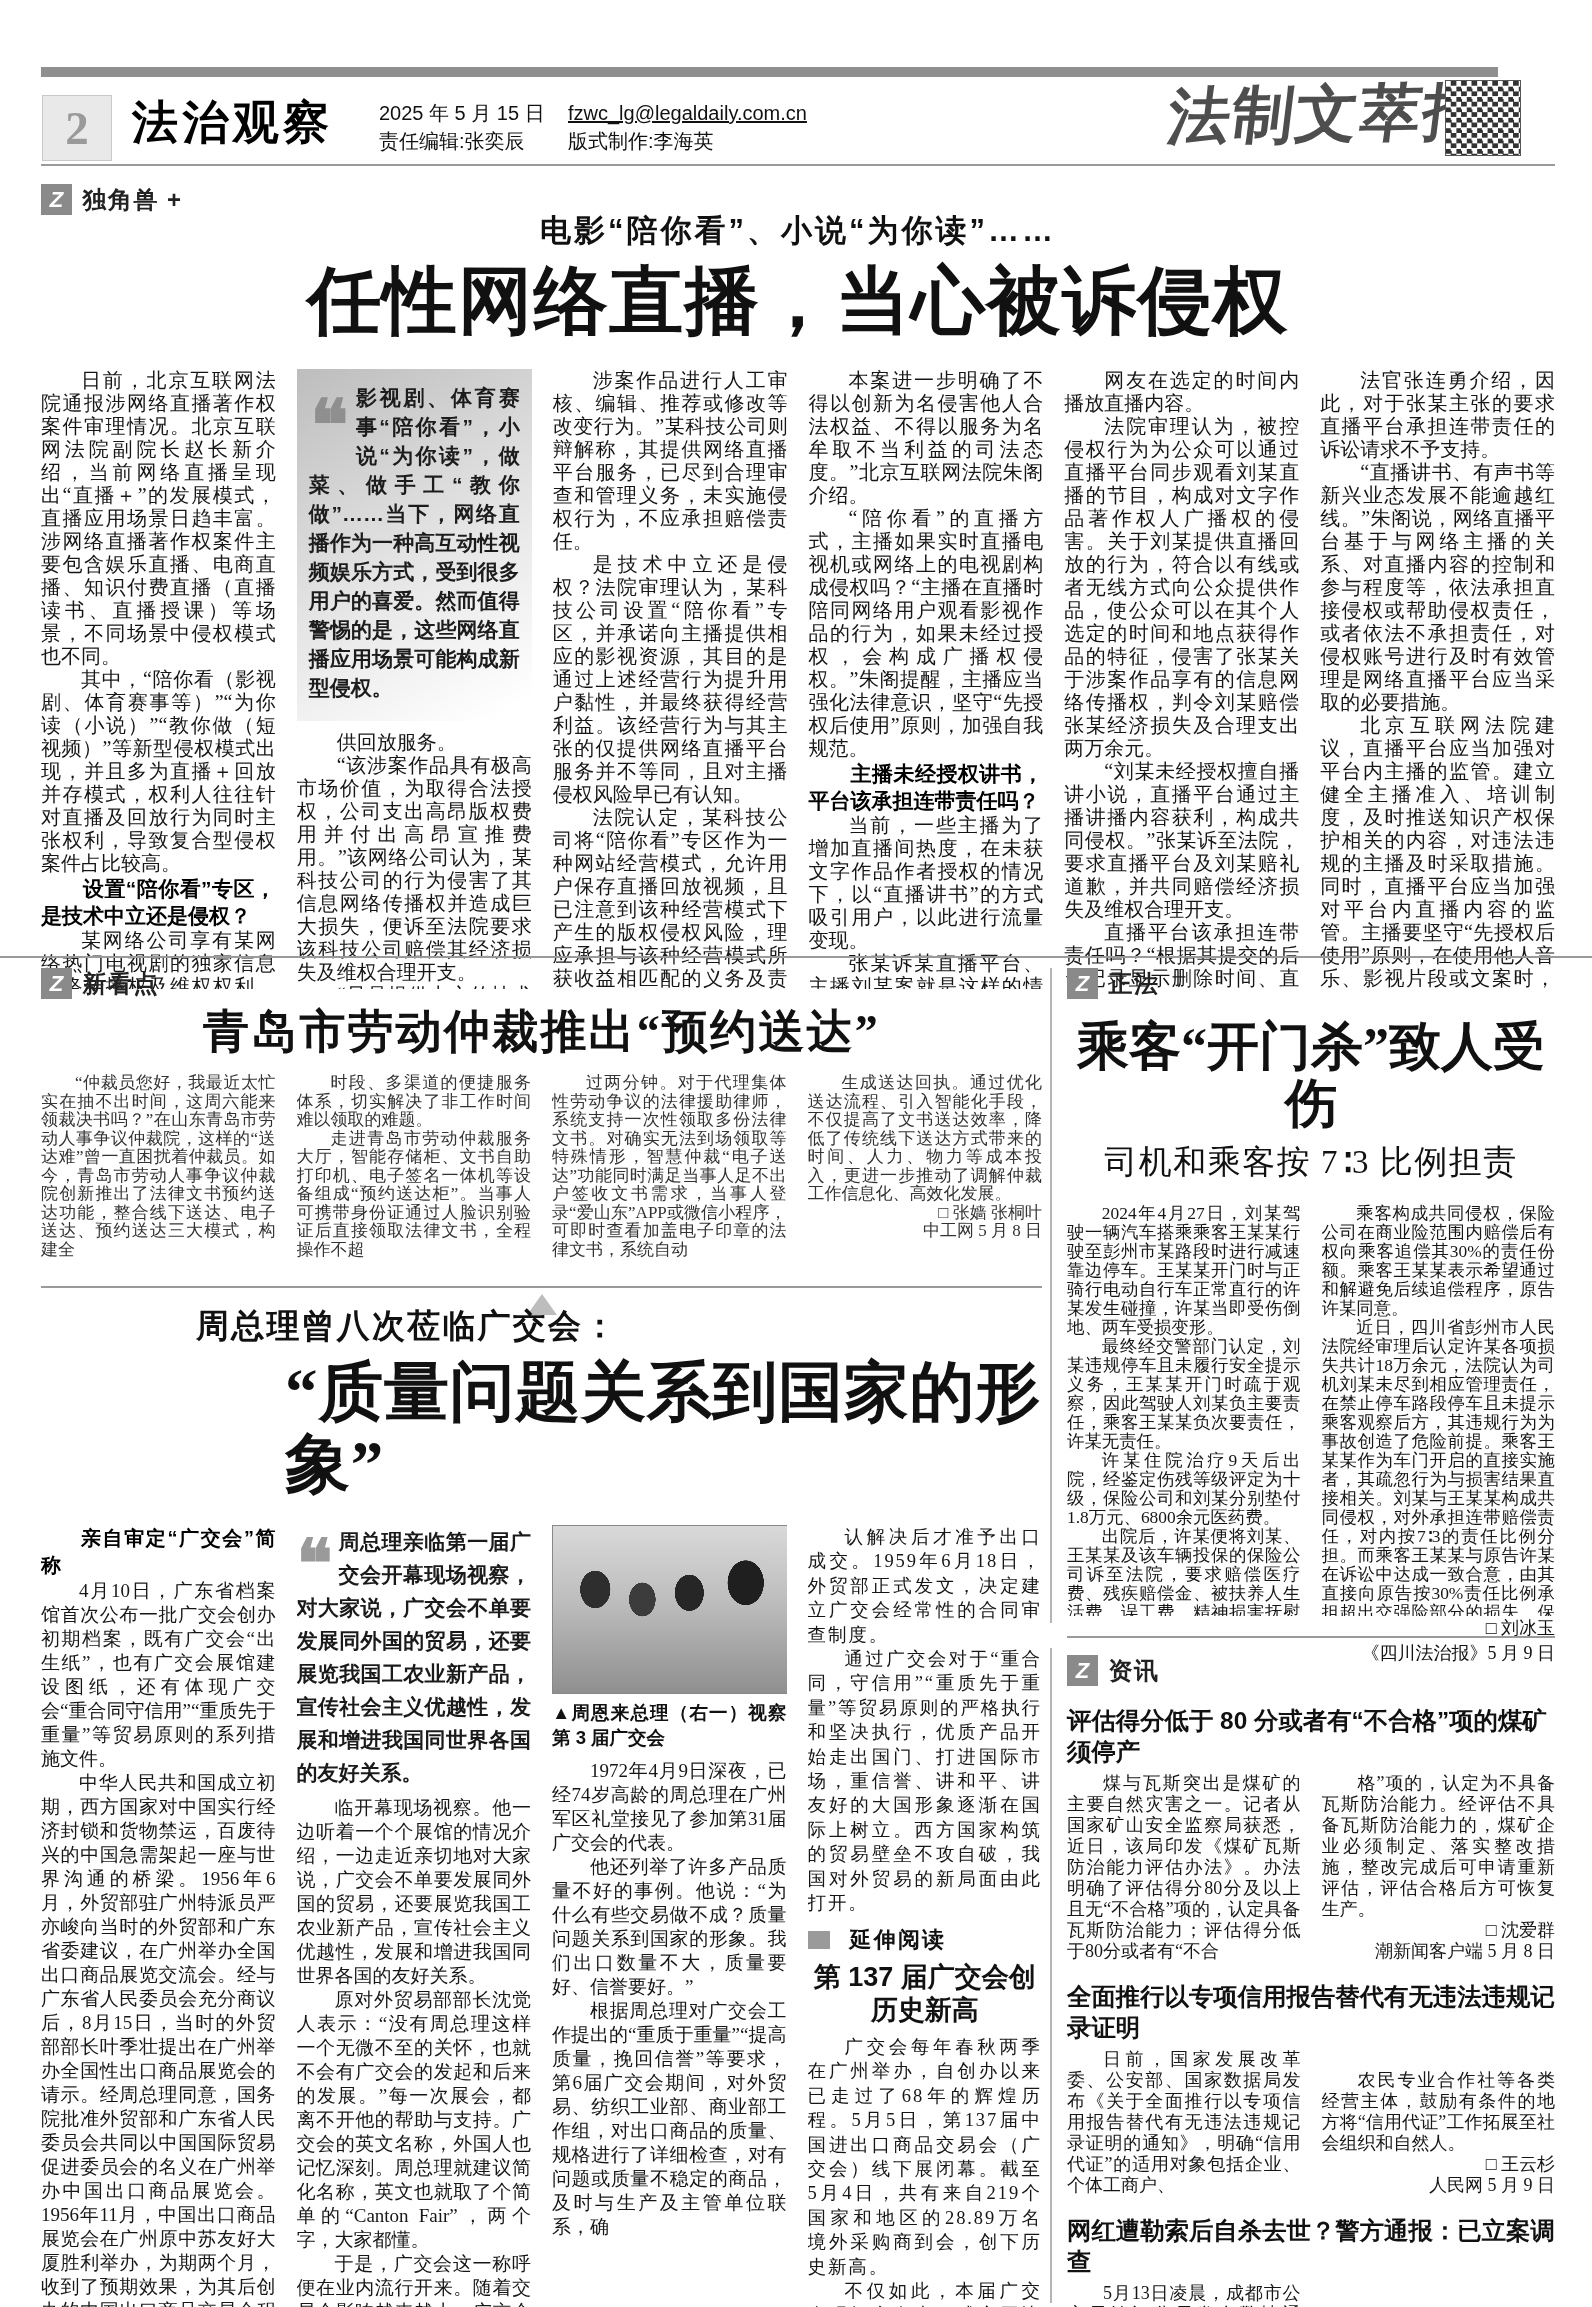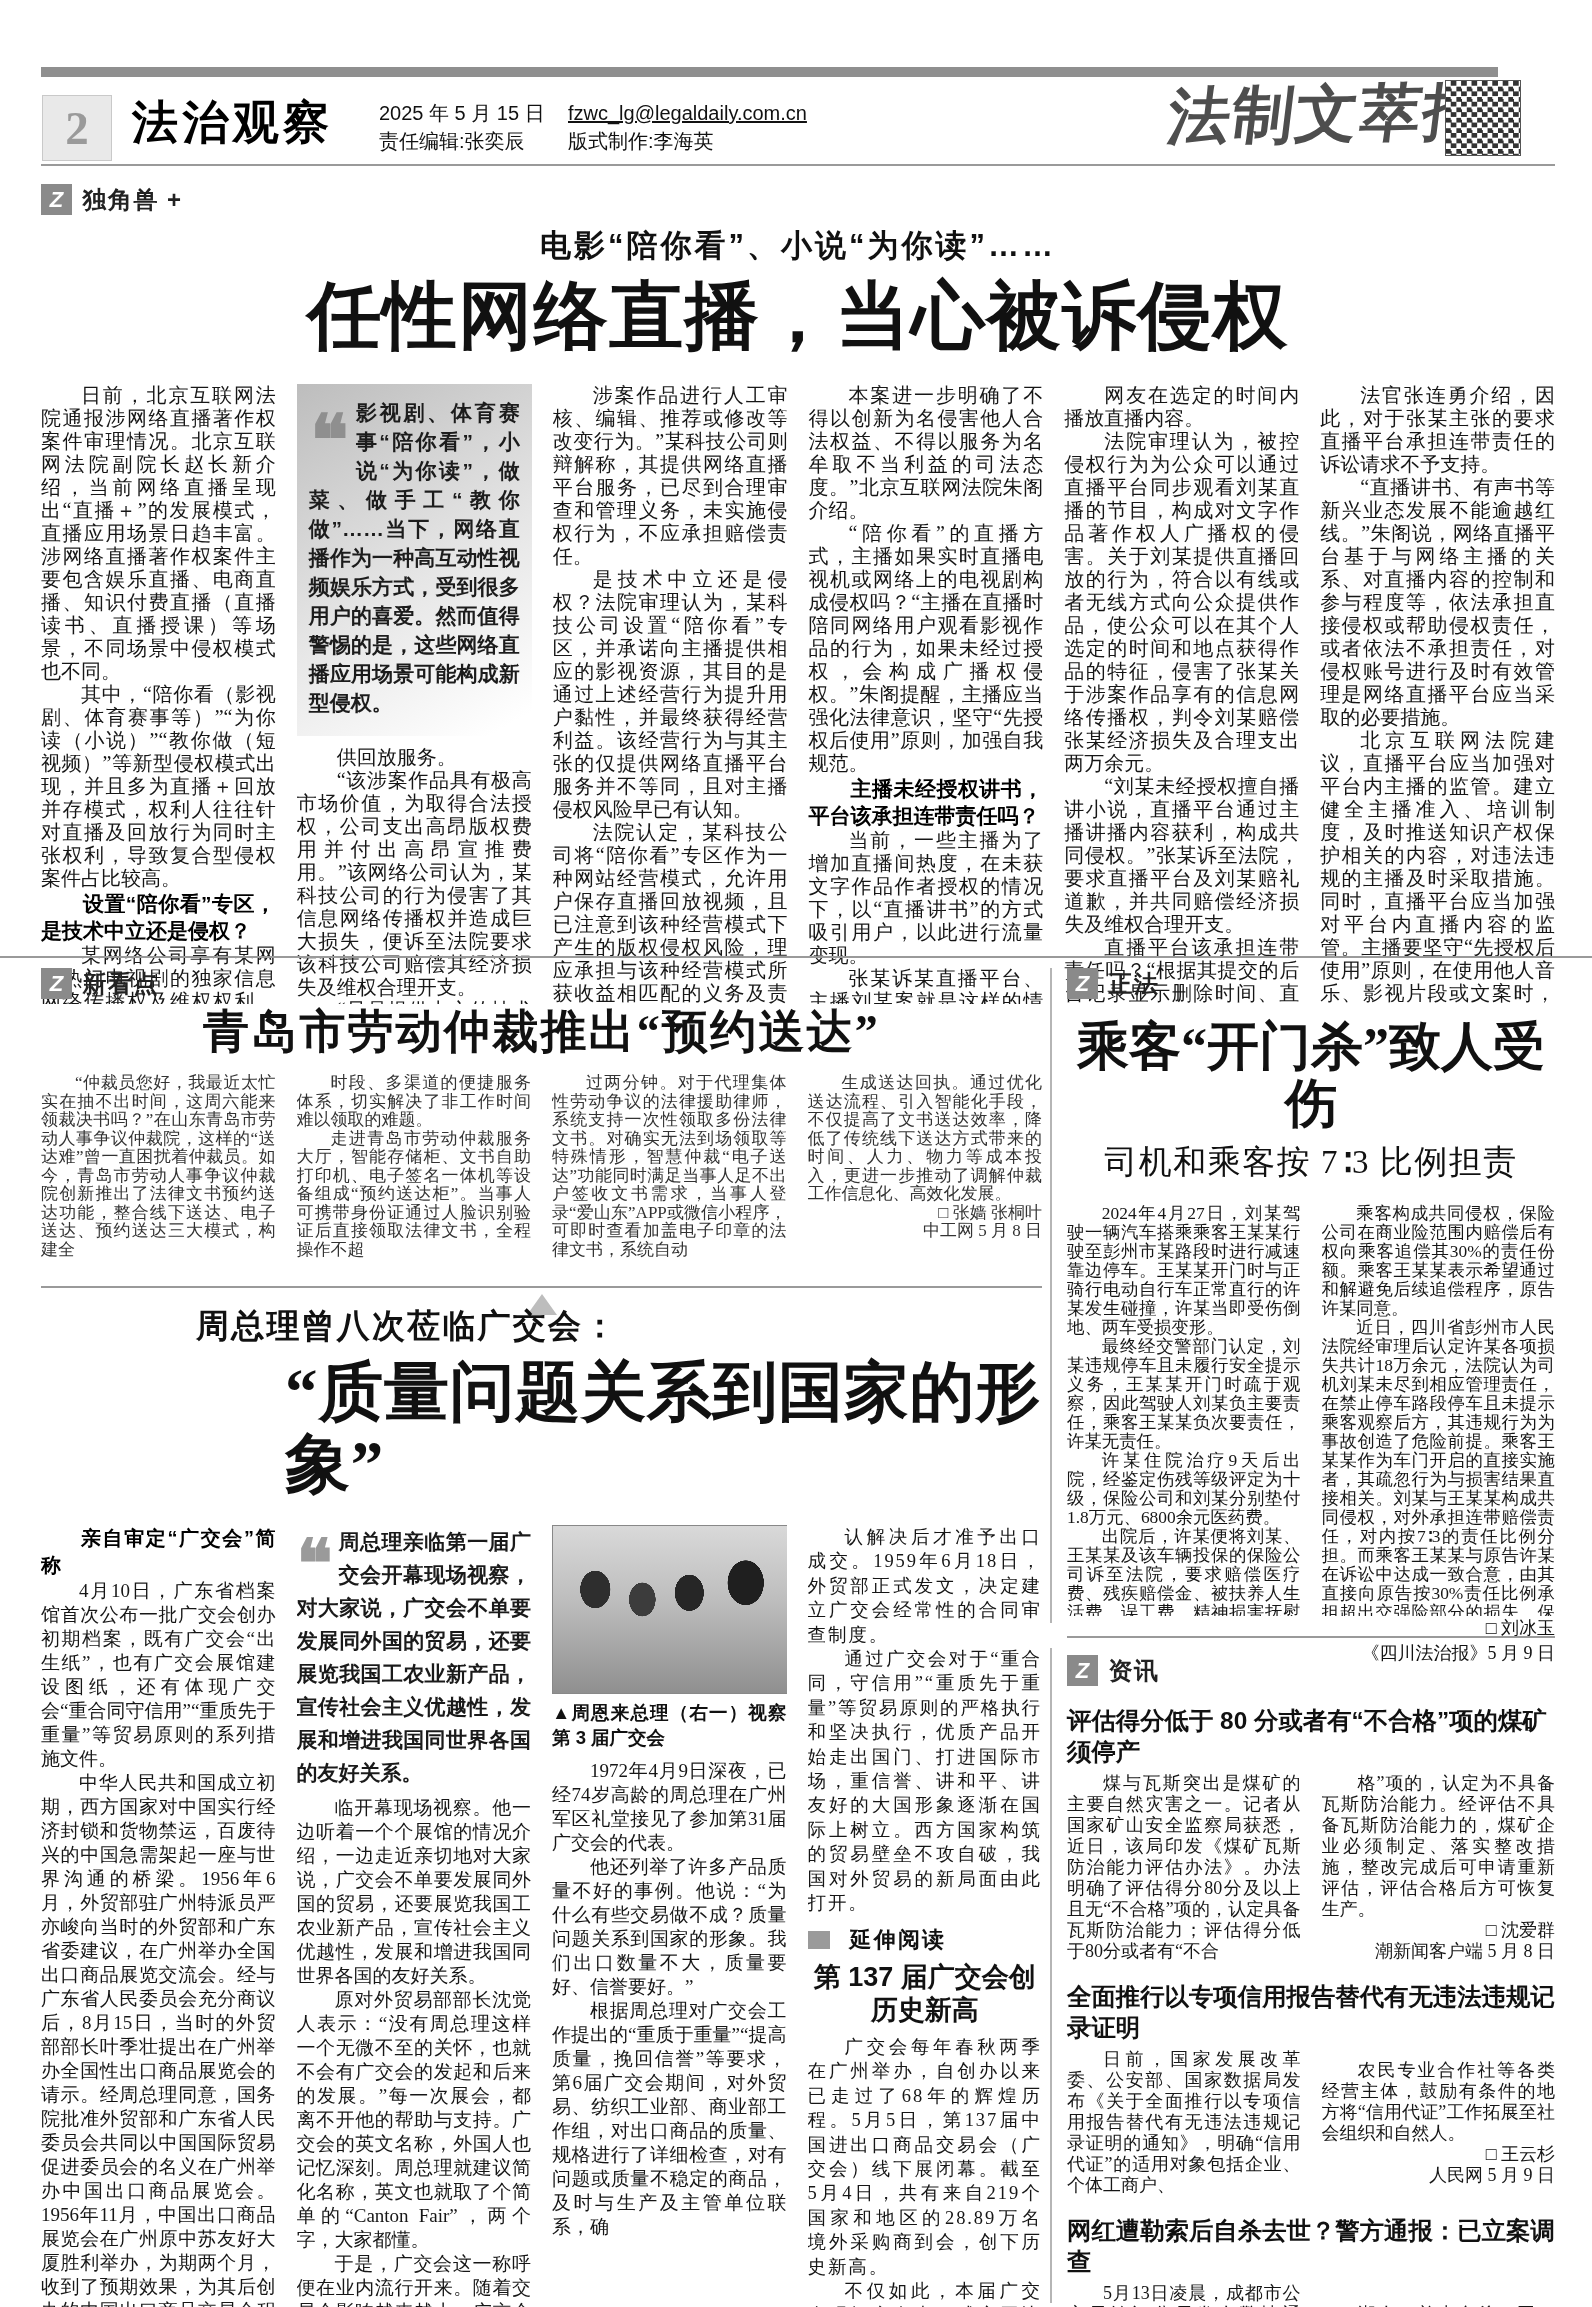--- a/index.html
+++ b/index.html
@@ -27,21 +27,21 @@
         font:bold italic 22px/1 "Liberation Sans",sans-serif;}
   .slabel .t{font:bold 24px/1 "Liberation Sans",sans-serif;color:#222;letter-spacing:1.5px;}
   
   .cols{display:flex;gap:21px;}
   .col{overflow:hidden;text-align:justify;}
   .pp{margin:0;color:#161616;}
   .pp.p{text-indent:2em;}
   .pp.h{font-family:"Liberation Sans",sans-serif;font-weight:bold;text-indent:2em;color:#000;}
   .pp.by,.pp.src{text-align:right;text-indent:0;}
   
-  .s1 .kicker{text-align:center;font:bold 31px/1 "Liberation Sans",sans-serif;letter-spacing:3px;margin-top:15px;}
+  .s1 .kicker{text-align:center;font:bold 31px/1 "Liberation Sans",sans-serif;letter-spacing:3px;}
   .s1 .head{text-align:center;font:900 74px/1.15 "Liberation Serif",serif;letter-spacing:1.5px;margin-top:13.3px;}
   .s1 .col{width:235px;height:620px;}
   .s1 .pp{font-size:20px;line-height:23px;}
   .s1 .pp.h{font-size:21px;line-height:27px;}
   .qbox{background:linear-gradient(150deg,#bdbdbd 0%,#e6e6e6 55%,#ffffff 95%);
         padding:13.3px 12px 19px 12px;margin-bottom:10.4px;}
   .qmark{float:left;font:900 71px/0.7 "Liberation Serif",serif;color:#8f8f8f;margin:19px 7.4px 0 1.5px;}
   .qtext{font:bold 21px/29px "Liberation Sans",sans-serif;text-align:justify;color:#1c1c1c;}
   
   .xk .head{text-align:center;font:bold 46px/1 "Liberation Serif",serif;letter-spacing:2.2px;margin:10.4px 0 19px 0;}
@@ -75,21 +75,21 @@
   .caption{font:bold 18.5px/25px "Liberation Sans",sans-serif;margin:6px 0 9px 0;}
   .extbox .elabel{display:flex;align-items:center;gap:20px;margin:13.3px 0 7.4px 0;}
   .extbox .esq{width:22px;height:18px;background:#9a9a9a;}
   .extbox .et{font:bold 22px/1 "Liberation Sans",sans-serif;letter-spacing:2.2px;}
   .extbox .ehead{font:bold 27px/1.2 "Liberation Sans",sans-serif;text-align:center;margin:10.4px 0 9px 0;}
   .extbox .pp{letter-spacing:1.9px;font-size:18.5px;line-height:24.4px;}
   
   .zx .title{font:bold 24.4px/31px "Liberation Sans",sans-serif;margin:19px 0 6px 0;}
   .zx .col{width:235px;}
   .zx .pp{font-size:18px;line-height:21px;}
-  .zx .cols{align-items:center;font-family:Liberation Serif, serif;}
+  .zx .cols{align-items:flex-end;font-family:Liberation Serif, serif;}
 </style>
 </head>
 <body>
 
 <div class="abs topbar"></div>
 <div class="abs pagenum">2</div>
 <div class="abs secttitle">法治观察</div>
 <div class="abs hmeta">
   <div>2025 年 5 月 15 日</div>
   <div>责任编辑:张奕辰</div>

